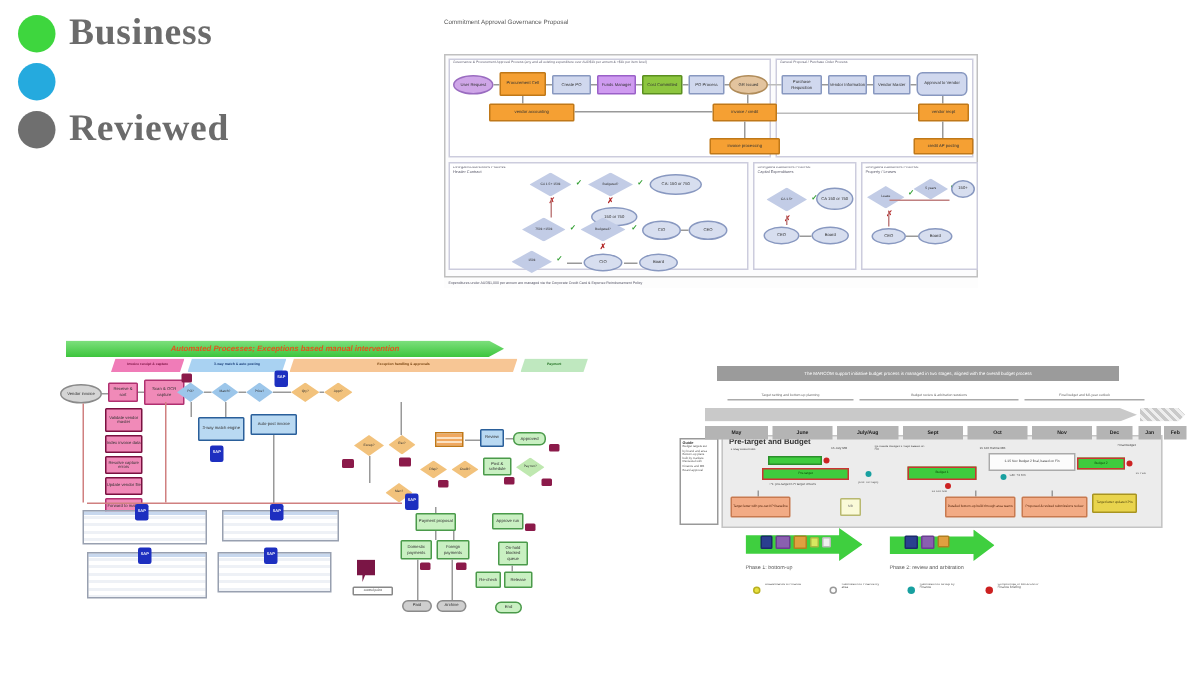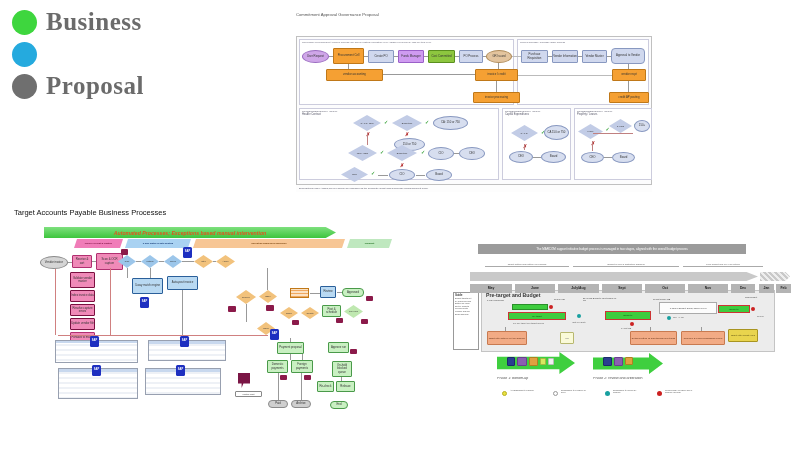--- a/index.html
+++ b/index.html
@@ -62,21 +62,21 @@
 </head>
 <body>
 
 <div class="page">
 
   <div class="canvas" style="left:8px;top:6px;width:210px;height:100px;">
       <div class="n dot" style="left: 4px; top: 4px; width: 25px; height: 25px; background: rgb(62, 214, 62);"></div>
       <div class="n txt serif" style="left: 38px; top: 2px; width: 150px; height: 28px; color: rgb(107, 107, 107); font-size: 25px;">Business</div>
       <div class="n dot" style="left: 4px; top: 36px; width: 25px; height: 25px; background: rgb(37, 170, 222);"></div>
       <div class="n dot" style="left: 4px; top: 68px; width: 25px; height: 25px; background: rgb(111, 111, 111);"></div>
-      <div class="n txt serif" style="left: 38px; top: 66px; width: 150px; height: 28px; color: rgb(107, 107, 107); font-size: 25px;">Proposal</div>
+      <div class="n txt serif" style="left: 38px; top: 66px; width: 150px; height: 28px; color: rgb(107, 107, 107); font-size: 25px;">Reviewed</div>
     </div>
 
   <div class="canvas" style="left:293px;top:12px;width:366px;height:182px;">
     <div class="gov-title">Commitment Approval Governance Proposal</div>
     <div class="gov-outer"></div>
     <div class="gov-panel" style="left:6px;top:27px;width:215px;height:66px;">
       <div class="gov-header">Governance &amp; Procurement Approval Process (any and all existing expenditure over AUD$1k per annum &amp; &gt;$1k per item level)</div>
     </div>
     <div class="gov-panel" style="left:224px;top:27px;width:132px;height:66px;">
       <div class="gov-header">General Proposal / Purchase Order Process</div>
@@ -162,21 +162,20 @@
       <div class="n ellipse" style="left: 341px; top: 108px; width: 16px; height: 12px; background: rgb(215, 222, 239); border: 1px solid rgb(136, 152, 192);">150+</div>
       <div class="n mark" style="left: 296px; top: 128px; width: 8px; height: 8px; color: rgb(176, 32, 32);">✗</div>
       <div class="n vline" style="left: 299px; top: 129px; width: 1px; height: 10px; background: rgb(192, 128, 128);"></div>
       <div class="n hline" style="left: 300px; top: 121px; width: 40px; height: 1px; background: rgb(192, 128, 128);"></div>
       <div class="n ellipse" style="left: 288px; top: 140px; width: 23px; height: 11px; background: rgb(215, 222, 239); border: 1px solid rgb(136, 152, 192);">CEO</div>
       <div class="n ellipse" style="left: 319px; top: 140px; width: 23px; height: 11px; background: rgb(215, 222, 239); border: 1px solid rgb(136, 152, 192);">Board</div>
       <div class="n hline" style="left: 311px; top: 145px; width: 8px; height: 1px;"></div>
     </div>
 
   <div class="canvas" style="left:14px;top:208px;width:412px;height:216px;">
-    <div class="ap-title">Target Accounts Payable Business Processes</div>
     <div class="ap-banner">Automated Processes; Exceptions based manual intervention</div>
   <div class="n ribbon" style="left: 60px; top: 31px; width: 49px; height: 9px; background: rgb(240, 124, 184); color: rgb(122, 16, 64); font-size: 2.3px;">Invoice receipt &amp; capture</div>
       <div class="n ribbon" style="left: 111px; top: 31px; width: 66px; height: 9px; background: rgb(169, 210, 242); color: rgb(26, 63, 122); font-size: 2.3px;">3-way match &amp; auto posting</div>
       <div class="n ribbon" style="left: 179px; top: 31px; width: 152px; height: 9px; background: rgb(247, 198, 149); color: rgb(122, 69, 16); font-size: 2.3px;">Exception handling &amp; approvals</div>
       <div class="n ribbon" style="left: 333px; top: 31px; width: 45px; height: 9px; background: rgb(191, 232, 191); color: rgb(31, 111, 31); font-size: 2.3px;">Payment</div>
       <div class="n ellipse" style="left: 26px; top: 48px; width: 28px; height: 13px; background: rgb(213, 213, 213); border: 1px solid rgb(138, 138, 138);">Vendor invoice</div>
       <div class="n rect" style="left: 58px; top: 47px; width: 20px; height: 13px; background: rgb(240, 138, 184); border: 1px solid rgb(176, 48, 112);">Receive &amp; sort</div>
       <div class="n rect" style="left: 82px; top: 45px; width: 27px; height: 17px; background: rgb(240, 138, 184); border: 1px solid rgb(176, 48, 112);">Scan &amp; OCR capture</div>
       <div class="n chip" style="left: 107px; top: 41px; width: 7px; height: 6px;"></div>
       <div class="n rect" style="left: 56px; top: 64px; width: 25px; height: 16px; background: rgb(240, 138, 184); border: 1px solid rgb(122, 16, 64);">Validate vendor master</div>

